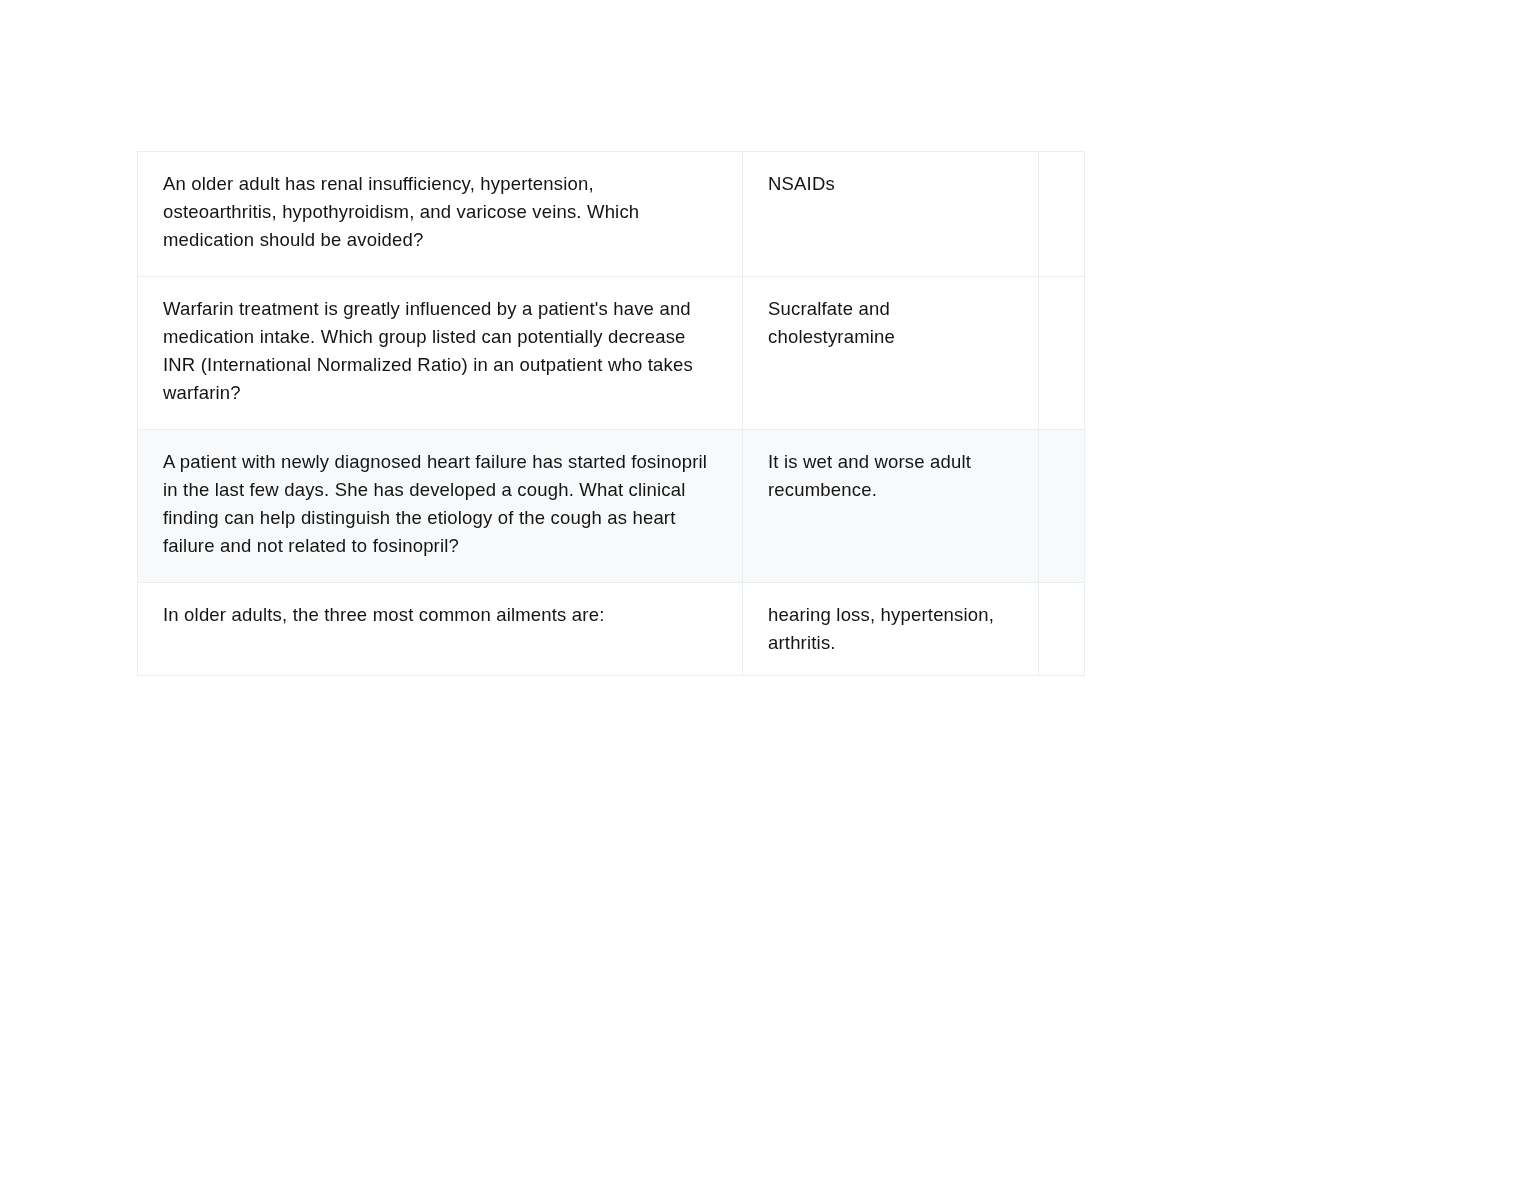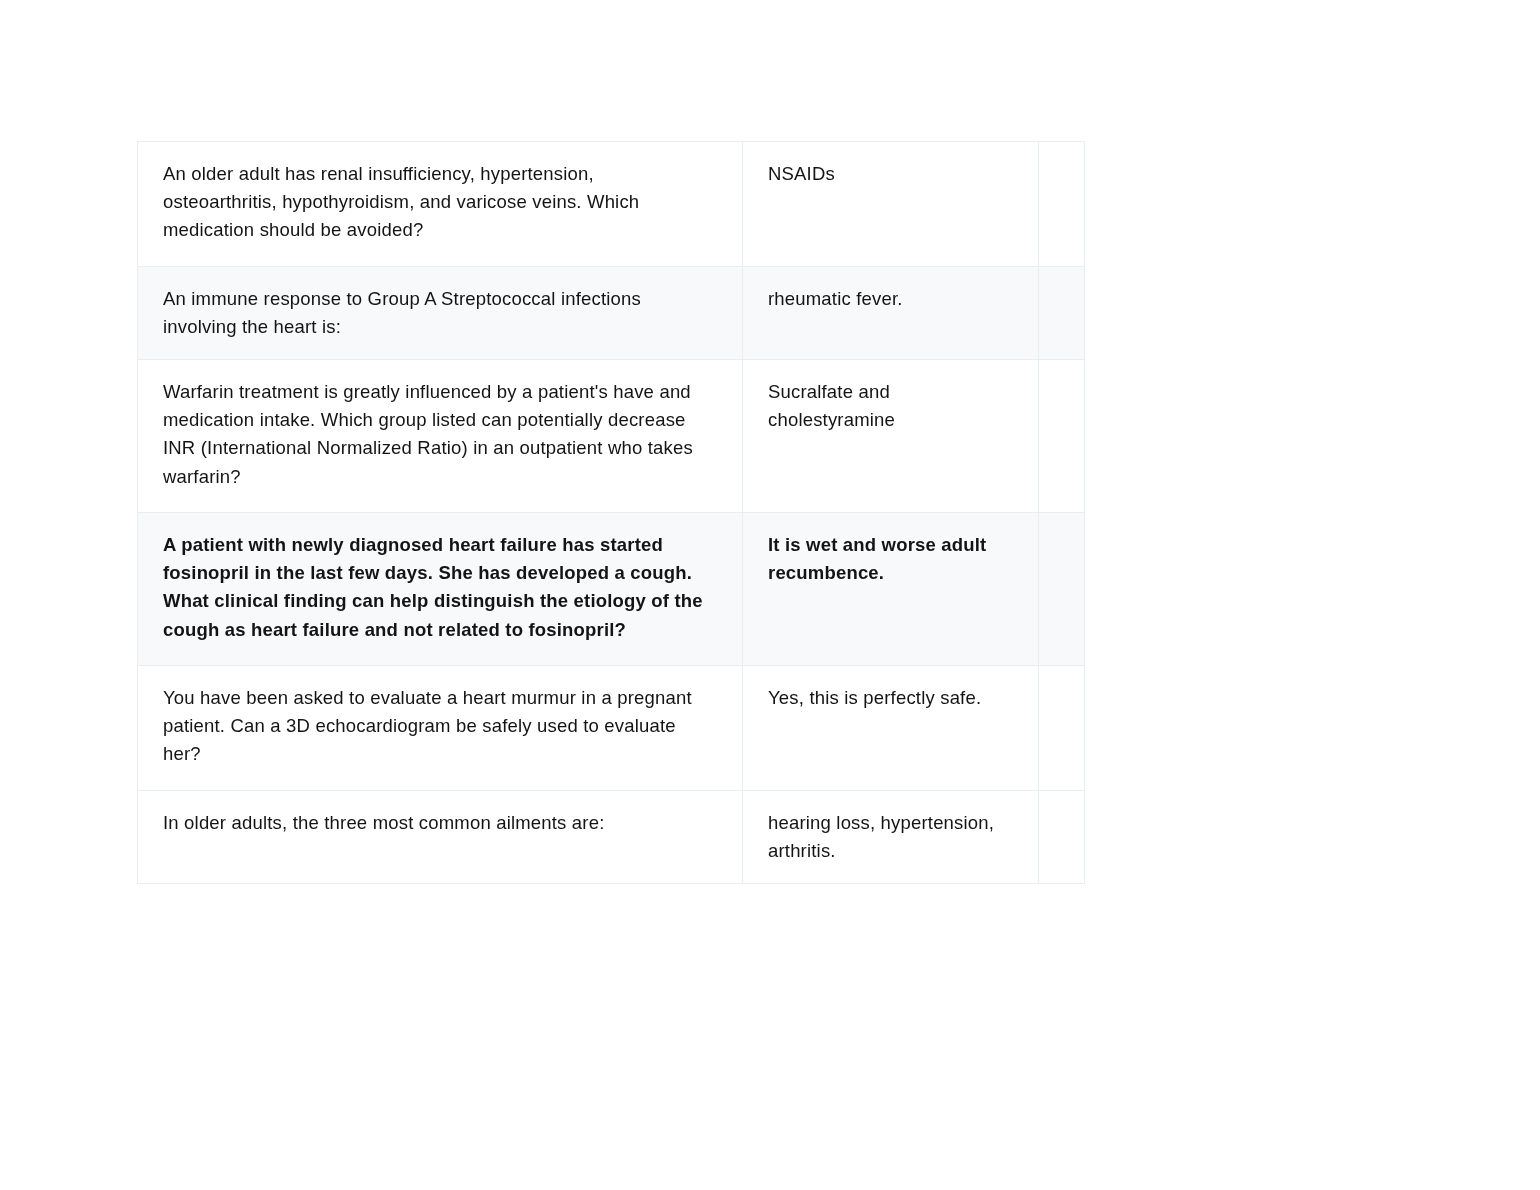--- a/index.html
+++ b/index.html
@@ -15,21 +15,21 @@
   }
   #page {
     position: relative;
     width: 1540px;
     height: 1190px;
     background: #ffffff;
   }
   #qa-table {
     position: absolute;
     left: 137px;
-    top: 141px;
+    top: 151px;
     width: 947px;
     border-collapse: collapse;
     table-layout: fixed;
     background: #ffffff;
   }
   #qa-table col.c-question { width: 605px; }
   #qa-table col.c-answer   { width: 296px; }
   #qa-table col.c-extra    { width: 46px; }
 
   #qa-table td {
@@ -46,59 +46,49 @@
   #qa-table td.cell-answer   { padding-right: 18px; }
   #qa-table td.cell-extra    { padding: 18px 6px; }
 
   #qa-table tr.row-plain  td { background: #ffffff; }
   #qa-table tr.row-shaded td { background: #f7f9fa; }
 
   
   #qa-table tr.h-1 td { height: 88px; }
   #qa-table tr.h-2 td { height: 52px; }
   #qa-table tr.h-3 td { height: 116px; }
-  #qa-table tr.h-4 td { height: 116px; font-weight: bold; }
+  #qa-table tr.h-4 td { height: 116px; }
   #qa-table tr.h-5 td { height: 88px; }
   #qa-table tr.h-6 td { height: 116px; }
   #qa-table tr.h-7 td { height: 52px; }
 </style>
 </head>
 <body>
 
 <div id="page">
   <table id="qa-table">
     <colgroup>
       <col class="c-question">
       <col class="c-answer">
       <col class="c-extra">
     </colgroup>
     <tbody>
       <tr class="row-plain h-1">
         <td class="cell-question">An older adult has renal insufficiency, hypertension, osteoarthritis, hypothyroidism, and varicose veins. Which medication should be avoided?</td>
         <td class="cell-answer">NSAIDs</td>
         <td class="cell-extra"></td>
       </tr>
-      <tr class="row-shaded h-2">
-        <td class="cell-question">An immune response to Group A Streptococcal infections involving the heart is:</td>
-        <td class="cell-answer">rheumatic fever.</td>
-        <td class="cell-extra"></td>
-      </tr>
       <tr class="row-plain h-3">
         <td class="cell-question">Warfarin treatment is greatly influenced by a patient's have and medication intake. Which group listed can potentially decrease INR (International Normalized Ratio) in an outpatient who takes warfarin?</td>
         <td class="cell-answer">Sucralfate and cholestyramine</td>
         <td class="cell-extra"></td>
       </tr>
       <tr class="row-shaded h-4">
         <td class="cell-question">A patient with newly diagnosed heart failure has started fosinopril in the last few days. She has developed a cough. What clinical finding can help distinguish the etiology of the cough as heart failure and not related to fosinopril?</td>
         <td class="cell-answer">It is wet and worse adult recumbence.</td>
-        <td class="cell-extra"></td>
-      </tr>
-      <tr class="row-plain h-5">
-        <td class="cell-question">You have been asked to evaluate a heart murmur in a pregnant patient. Can a 3D echocardiogram be safely used to evaluate her?</td>
-        <td class="cell-answer">Yes, this is perfectly safe.</td>
         <td class="cell-extra"></td>
       </tr>
       <tr class="row-plain h-7">
         <td class="cell-question">In older adults, the three most common ailments are:</td>
         <td class="cell-answer">hearing loss, hypertension, arthritis.</td>
         <td class="cell-extra"></td>
       </tr>
     </tbody>
   </table>
 </div>

